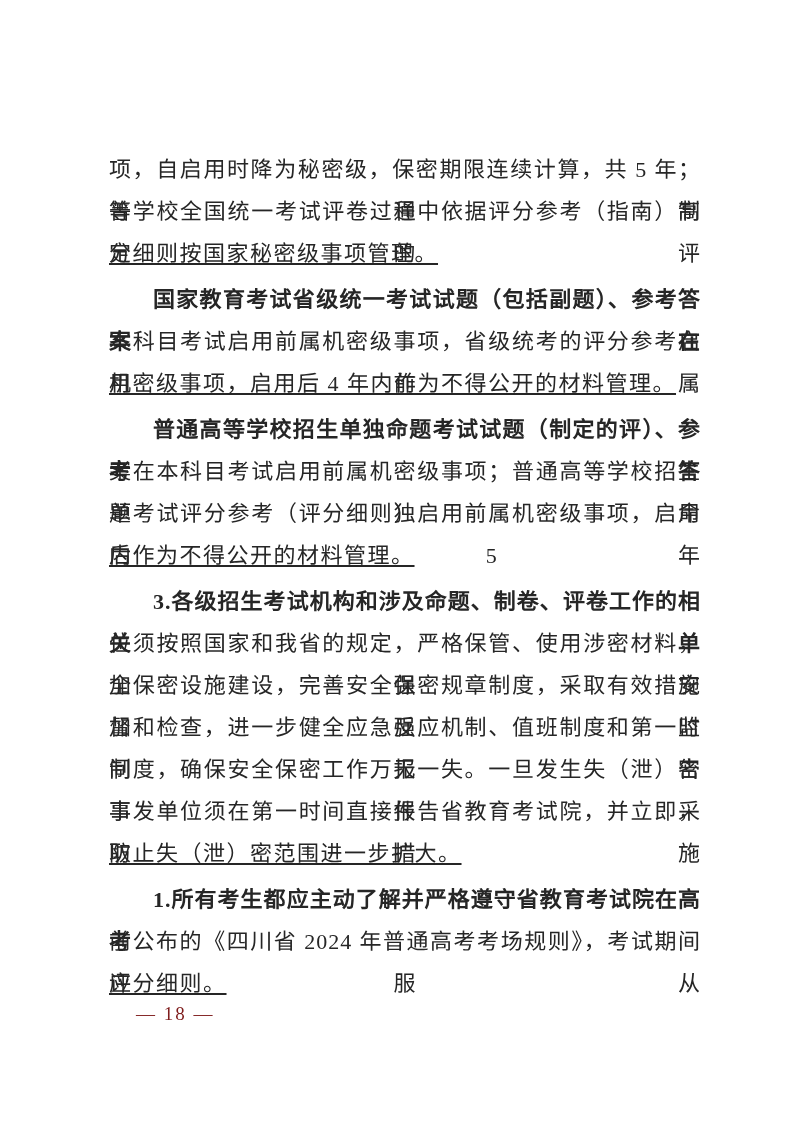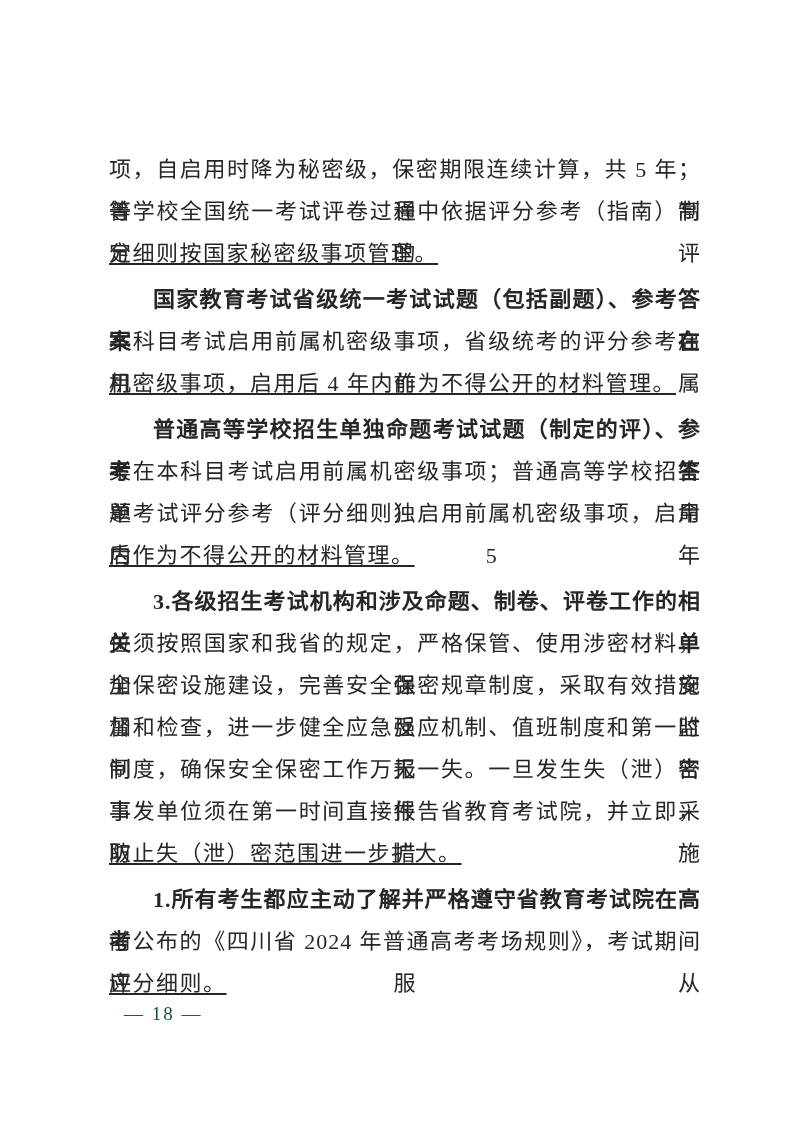--- a/index.html
+++ b/index.html
@@ -40,27 +40,27 @@
     text-indent: 44px;
     font-weight: bold;
   }
   .line.last {
     text-align-last: left;
     letter-spacing: 1.5px;
     text-decoration: underline;
   }
   .footer {
     position: absolute;
-    left: 124px;
+    left: 136px;
     top: 1002px;
     height: 24px;
     line-height: 24px;
     font-size: 19px;
     letter-spacing: 2px;
-    color: #14532d;
+    color: #7f1d1d;
   }
 </style>
 </head>
 <body>
 
 <div class="page">
 
   <div class="text-block">
 
     <div class="para">

